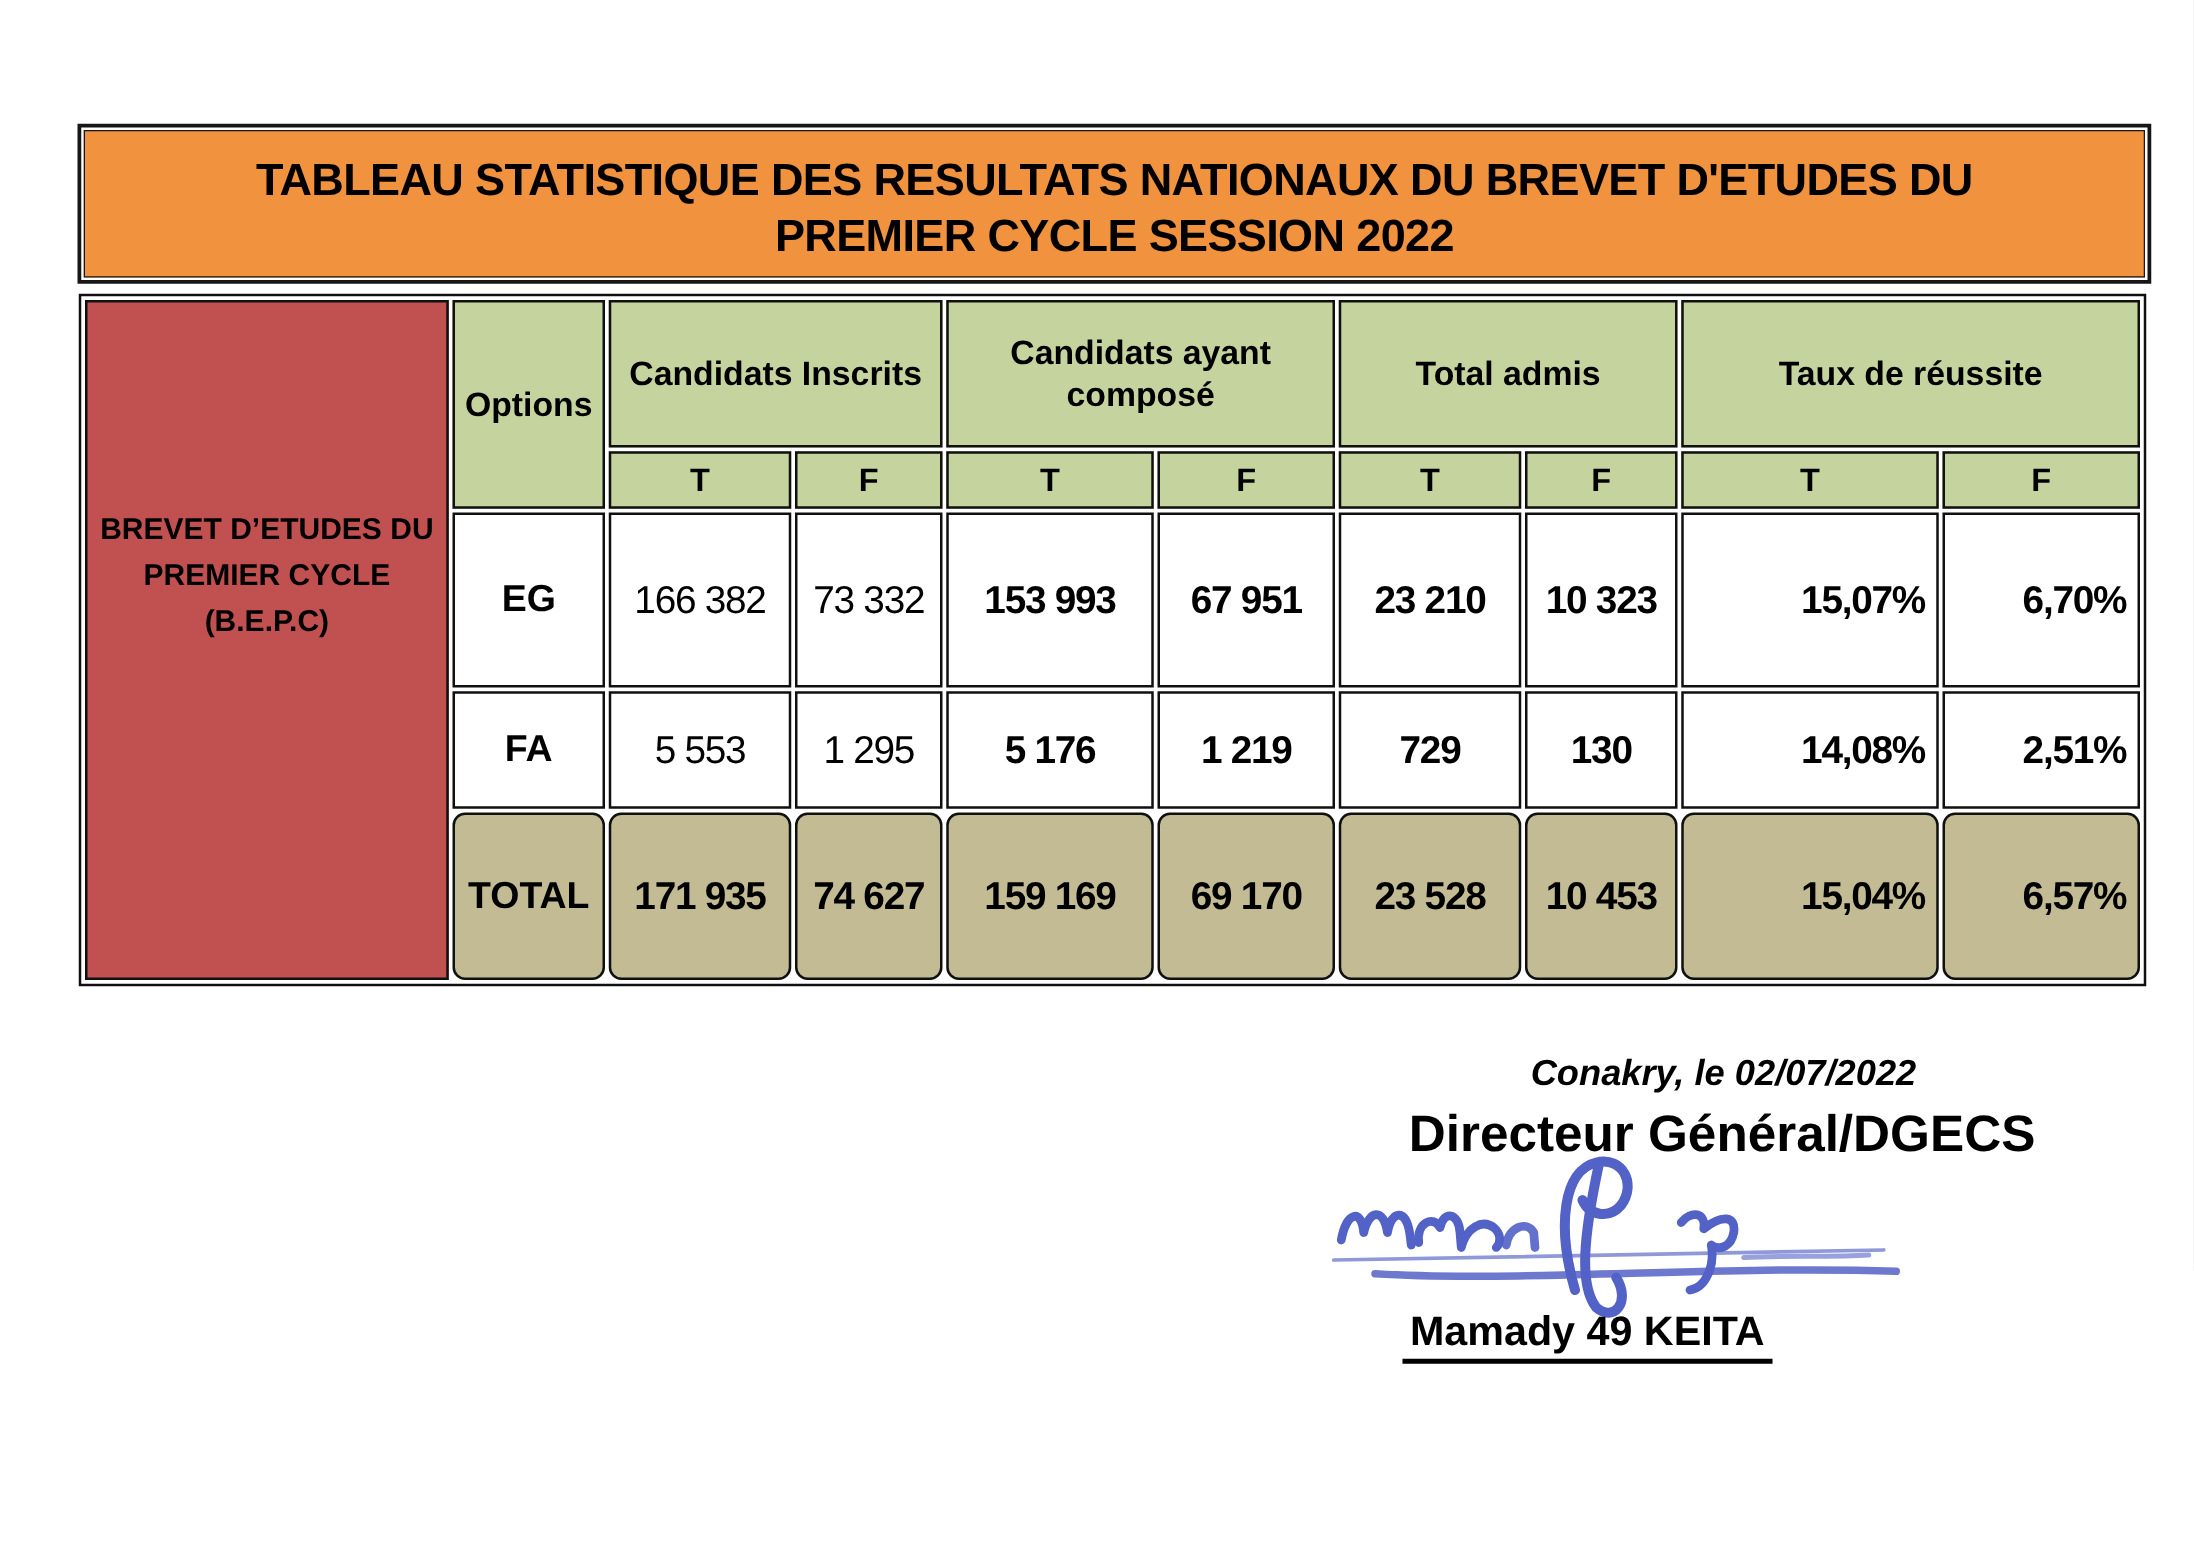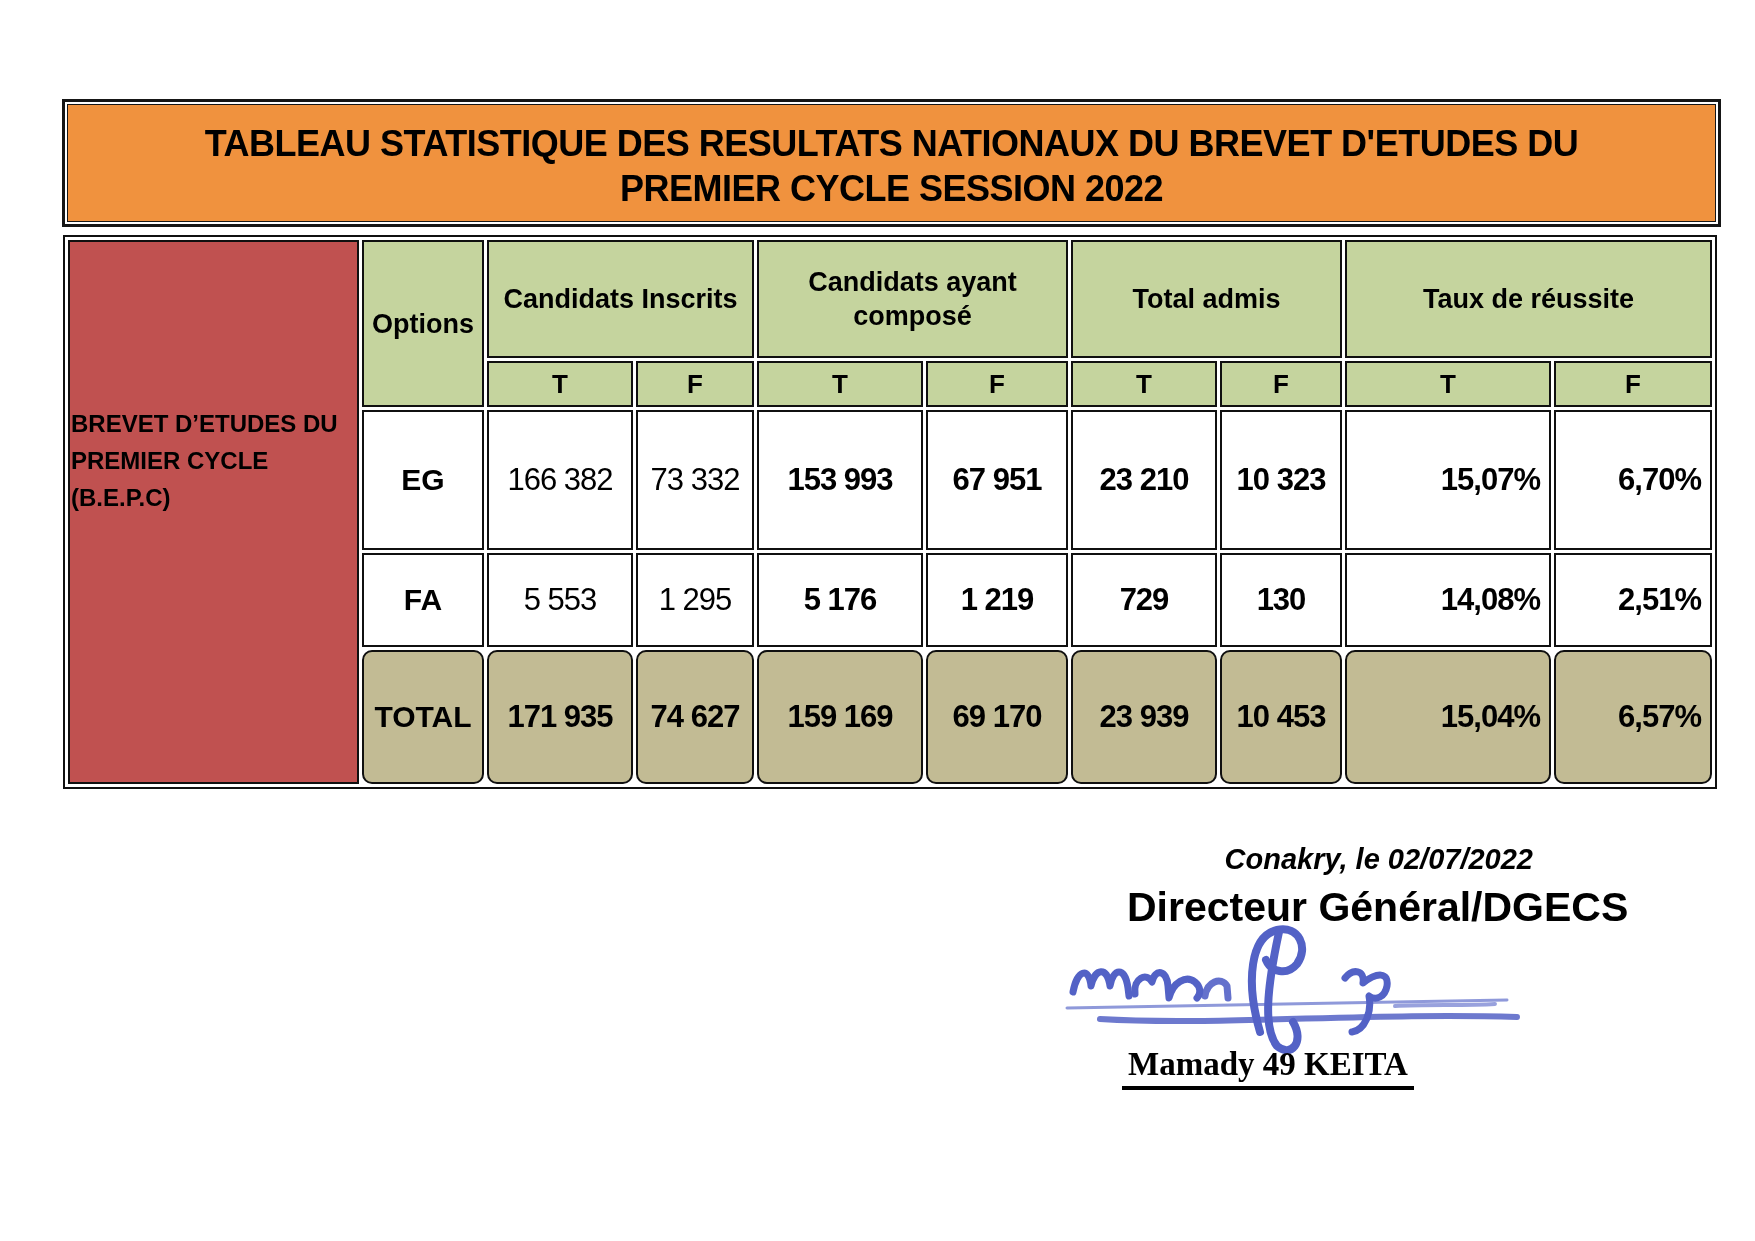--- a/index.html
+++ b/index.html
@@ -43,21 +43,21 @@
     border:2px solid #101010;
     background:#fff;
     table-layout:fixed;
   }
   table.stats td{
     border:2px solid #101010;
     overflow:hidden;
   }
   .redcell{
     background:#C05150;
-    text-align:left;
+    text-align:center;
     vertical-align:middle;
     padding-bottom:105px;
   }
   .redcell .rl{
     font-weight:bold;
     font-size:24px;
     line-height:37px;
   }
   td.g{
     background:#C5D49E;
@@ -96,21 +96,20 @@
     font-weight:bold;font-size:41px;
   }
   .sig-svg{
     position:absolute;top:920px;left:1055px;
   }
   .sig-name{
     position:absolute;top:1046px;left:1122px;
     font-weight:bold;font-size:33px;
     border-bottom:4px solid #000;
     padding:0 6px 3px 6px;
-    font-family:Liberation Serif, serif;
   }
 </style>
 </head>
 <body>
 
 <div class="page">
 
   <div class="banner">
     <div class="banner-inner">
       <div class="banner-line">TABLEAU STATISTIQUE DES RESULTATS NATIONAUX  DU BREVET D'ETUDES DU</div>
@@ -181,21 +180,21 @@
         <td class="pct">14,08%</td>
         <td class="pct">2,51%</td>
       </tr>
 
       <tr style="height:134px" class="totalrow">
         <td class="opt">TOTAL</td>
         <td class="num bold">171 935</td>
         <td class="num bold">74 627</td>
         <td class="num bold">159 169</td>
         <td class="num bold">69 170</td>
-        <td class="num bold">23 939</td>
+        <td class="num bold">23 528</td>
         <td class="num bold">10 453</td>
         <td class="pct">15,04%</td>
         <td class="pct">6,57%</td>
       </tr>
     </tbody>
       </table>
   </div>
 
   <div class="place-date">Conakry, le 02/07/2022</div>
   <div class="sig-title">Directeur Général/DGECS</div>

